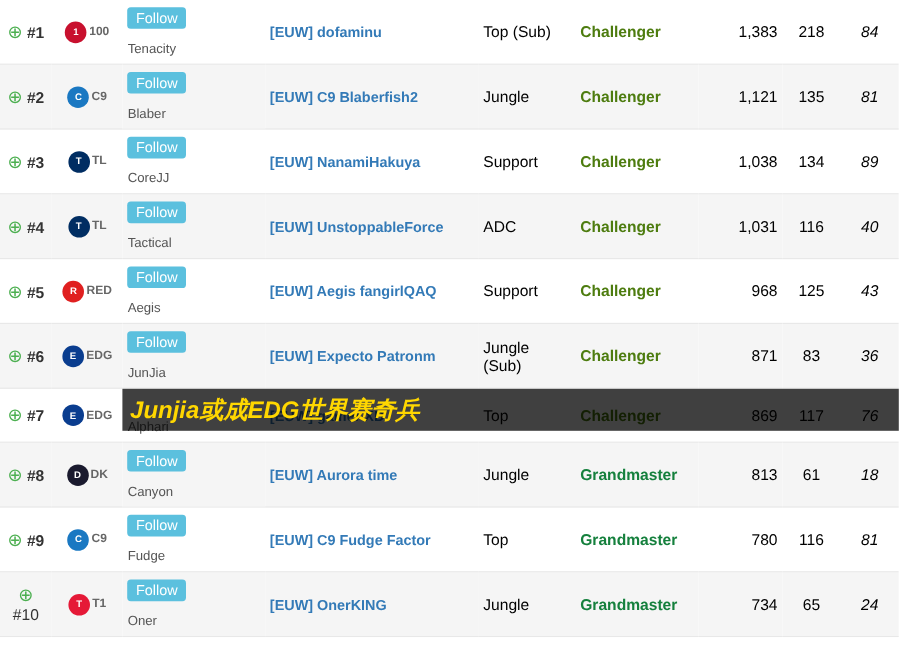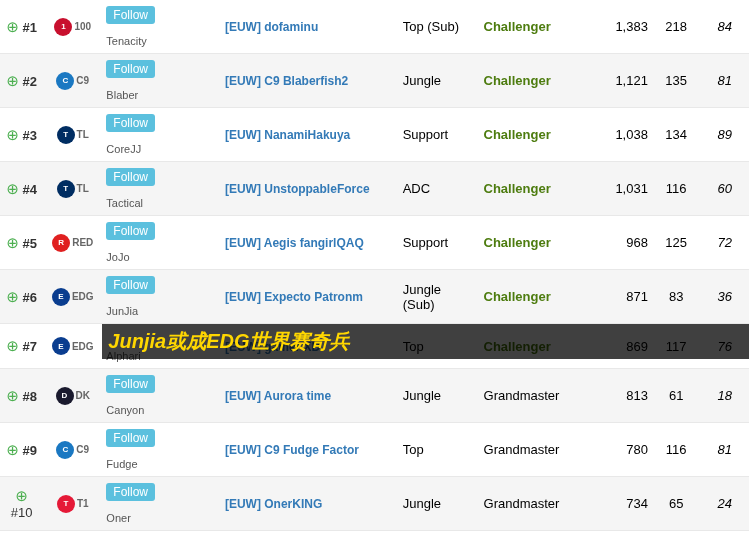--- a/index.html
+++ b/index.html
@@ -53,21 +53,21 @@
       margin-top: 11px;
     }
 
     .summoner-link {
       color: #337ab7;
       cursor: pointer;
       font-size: 12px;
     }
 
     .tier-challenger { color: #4d7c0f; font-weight: bold; }
-    .tier-grandmaster { color: #000000; font-weight: normal; }
+    .tier-grandmaster { color: #15803d; font-weight: bold; }
 
     .table-wrapper {
       position: relative;
     }
 
     
     .badge-100 { background: #c8102e; color: white; }
     .badge-c9 { background: #1a78c2; color: white; }
     .badge-tl { background: #002d62; color: white; }
     .badge-red { background: #e02020; color: white; }
@@ -151,35 +151,35 @@
           <td class="team-col"><div class="team-icon">
     <div class="team-icon-circle badge-tl">T</div>
     <span class="team-label">TL</span>
   </div></td>
           <td class="follow-col" style="position: relative;"><button class="follow-btn">Follow</button><br><span class="player-name">Tactical</span></td>
           <td class="summoner-col"><span class="summoner-link">[EUW] UnstoppableForce</span></td>
           <td class="role-col"><span>ADC</span></td>
           <td class="tier-col"><span class="tier-challenger">Challenger</span></td>
           <td class="lp-col"><span>1,031</span></td>
           <td class="wins-col"><span>116</span></td>
-          <td class="losses-col"><span>60</span></td>
+          <td class="losses-col"><span>40</span></td>
         </tr>
         <tr>
           <td class="rank-col"><span style="color:#4caf50;font-size:15px;cursor:pointer;">⊕</span> <span style="font-weight:bold;color:#333;">#5</span></td>
           <td class="team-col"><div class="team-icon">
     <div class="team-icon-circle badge-red">R</div>
     <span class="team-label">RED</span>
   </div></td>
-          <td class="follow-col" style="position: relative;"><button class="follow-btn">Follow</button><br><span class="player-name">JoJo</span></td>
+          <td class="follow-col" style="position: relative;"><button class="follow-btn">Follow</button><br><span class="player-name">Aegis</span></td>
           <td class="summoner-col"><span class="summoner-link">[EUW] Aegis fangirlQAQ</span></td>
           <td class="role-col"><span>Support</span></td>
           <td class="tier-col"><span class="tier-challenger">Challenger</span></td>
           <td class="lp-col"><span>968</span></td>
           <td class="wins-col"><span>125</span></td>
-          <td class="losses-col"><span>72</span></td>
+          <td class="losses-col"><span>43</span></td>
         </tr>
         <tr>
           <td class="rank-col"><span style="color:#4caf50;font-size:15px;cursor:pointer;">⊕</span> <span style="font-weight:bold;color:#333;">#6</span></td>
           <td class="team-col"><div class="team-icon">
     <div class="team-icon-circle badge-edg">E</div>
     <span class="team-label">EDG</span>
   </div></td>
           <td class="follow-col" style="position: relative;"><button class="follow-btn">Follow</button><br><span class="player-name">JunJia</span></td>
           <td class="summoner-col"><span class="summoner-link">[EUW] Expecto Patronm</span></td>
           <td class="role-col"><span>Jungle (Sub)</span></td>

